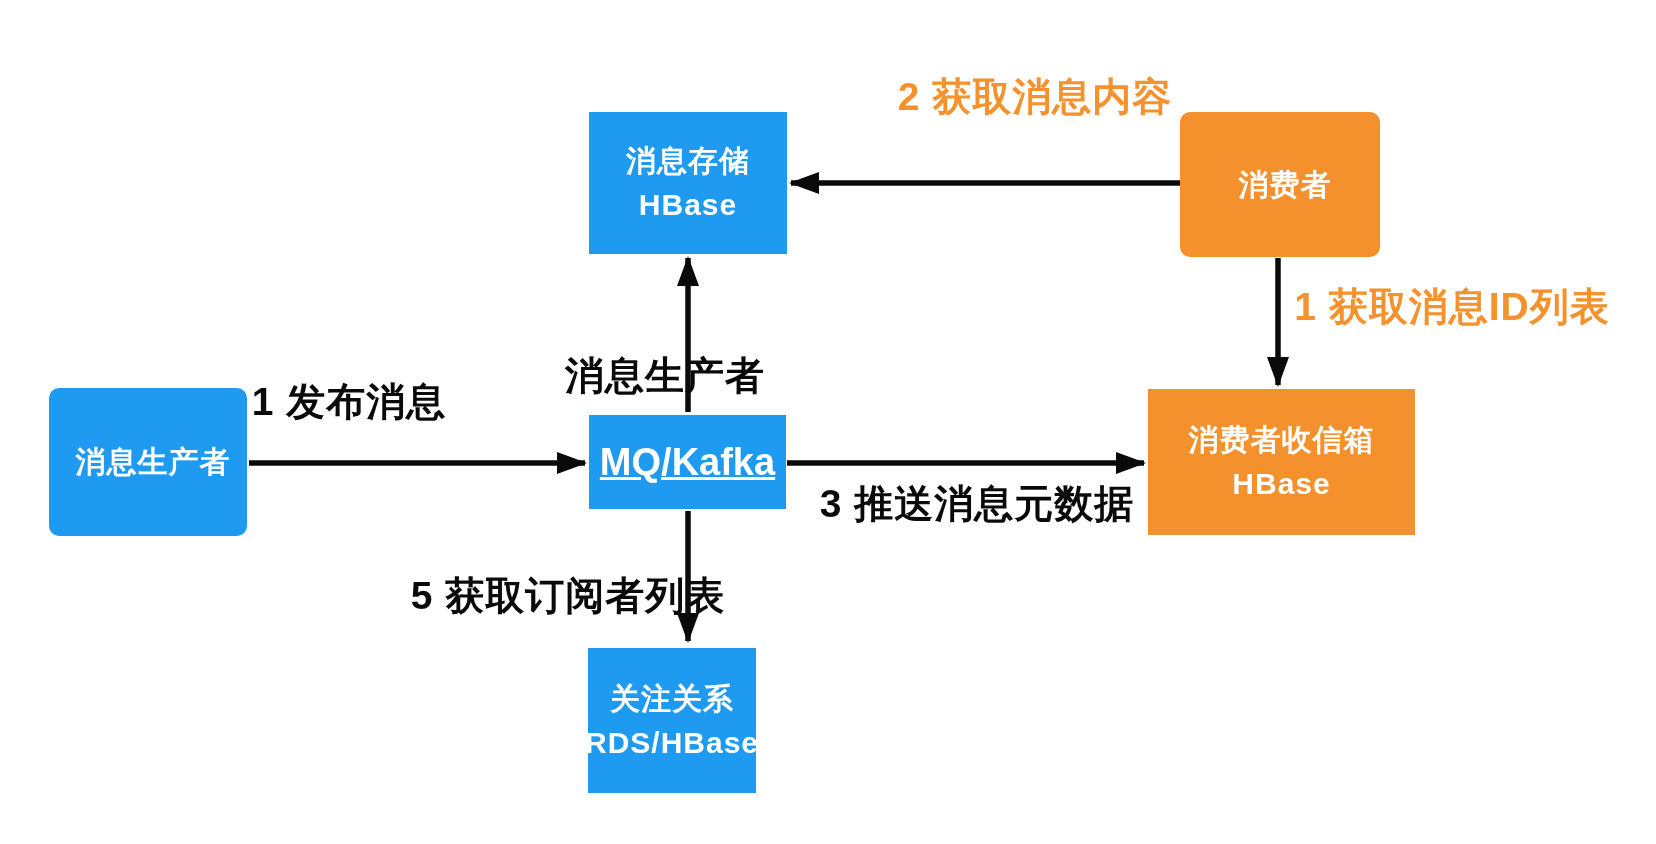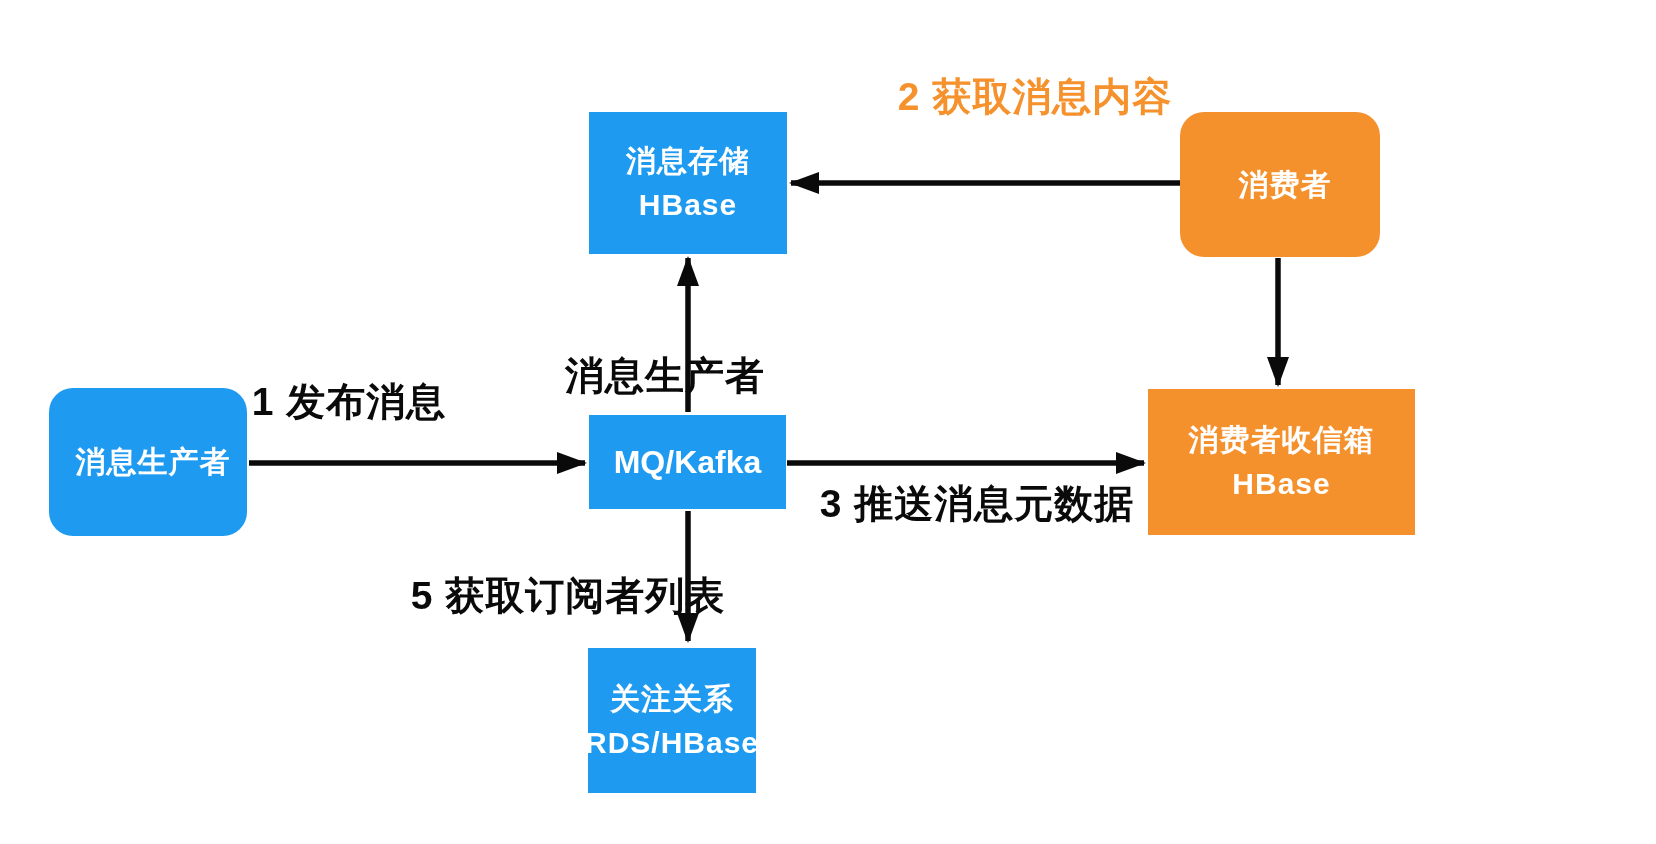--- a/index.html
+++ b/index.html
@@ -31,22 +31,22 @@
     justify-content: center;
     color: var(--node-text);
     font-weight: 700;
     text-align: center;
     font-size: 30px;
     line-height: 44px;
     letter-spacing: 1px;
   }
   .node.blue   { background: var(--node-blue); }
   .node.orange { background: var(--node-orange); }
-  .node.rounded { border-radius: 24px; padding-left: 10px; }
-  .node.latin  { font-size: 32px; letter-spacing: 0; }
+  .node.rounded { border-radius: 10px; padding-left: 10px; }
+  .node.latin  { font-size: 38px; letter-spacing: 0; text-decoration: underline; }
   .node .l2:empty { display: none; }
 
   .edge-label {
     position: absolute;
     transform: translate(-50%, -50%);
     font-weight: 700;
     font-size: 39px;
     white-space: nowrap;
     letter-spacing: 1px;
     color: var(--label-black);
@@ -96,20 +96,21 @@
   <div class="node orange" style="left:1148px; top:389px; width:267px; height:146px;">
     <span class="l1">消费者收信箱</span>
     <span class="l2">HBase</span>
   </div>
 
   <div class="edge-label" style="left:349px; top:402px;">1 发布消息</div>
   <div class="edge-label" style="left:665px; top:376px;">消息生产者</div>
   <div class="edge-label" style="left:568px; top:596px;">5 获取订阅者列表</div>
   <div class="edge-label" style="left:977px; top:504px;">3 推送消息元数据</div>
   <div class="edge-label orange" style="left:1035px; top:97px;">2 获取消息内容</div>
+  <div class="edge-label orange" style="left:1452px; top:307px;">1 获取消息ID列表</div>
 
   <svg class="arrows" viewBox="0 0 1656 844" aria-hidden="true">
     <defs>
       <marker id="ah" markerWidth="30" markerHeight="22" refX="28" refY="11" orient="auto" markerUnits="userSpaceOnUse">
         <path d="M0,0 L30,11 L0,22 Z"></path>
       </marker>
     </defs>
     <line x1="249" y1="463" x2="585" y2="463" marker-end="url(#ah)"></line>
     <line x1="688" y1="412" x2="688" y2="258" marker-end="url(#ah)"></line>
     <line x1="787" y1="463" x2="1144" y2="463" marker-end="url(#ah)"></line>

